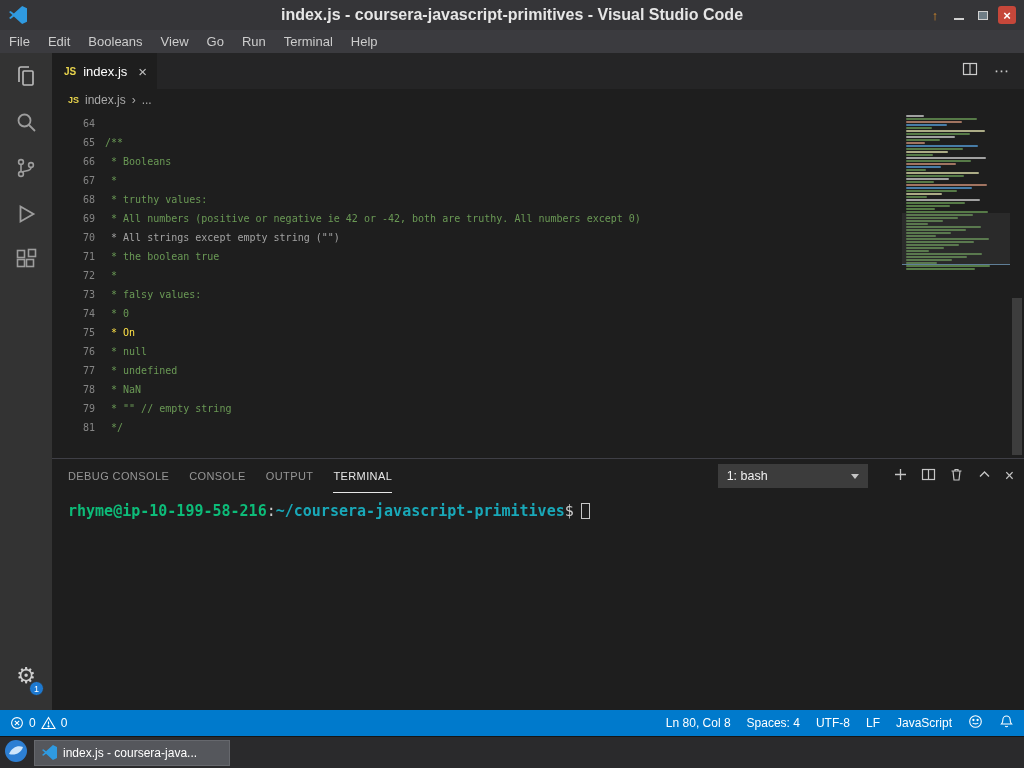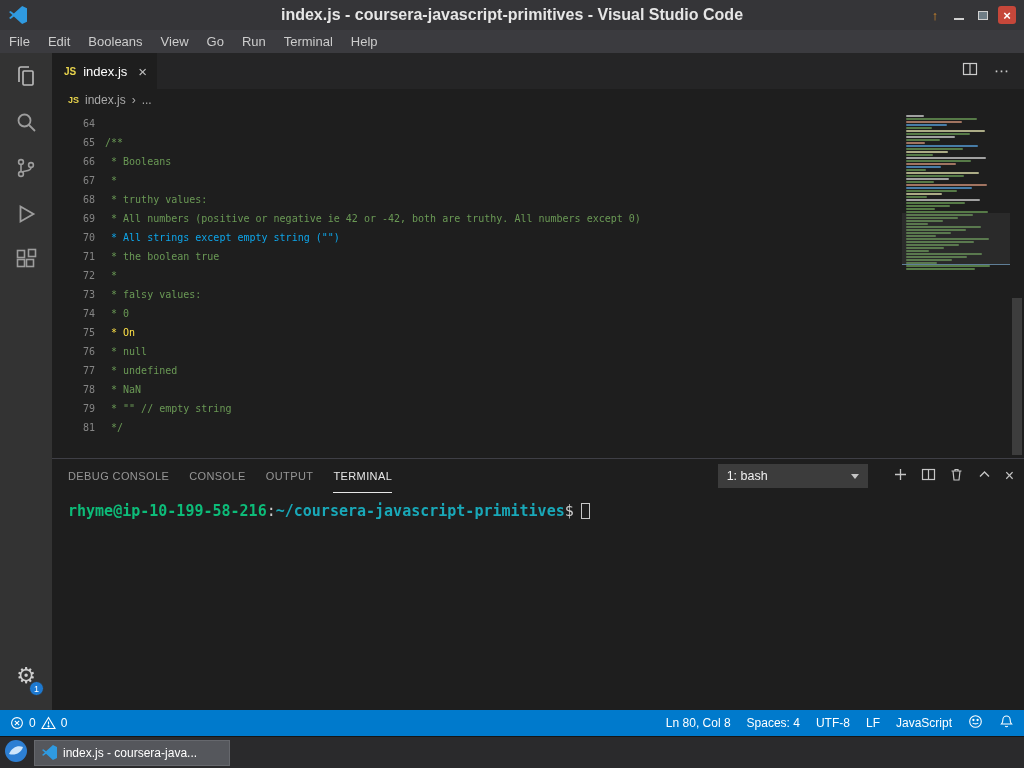--- a/index.html
+++ b/index.html
@@ -225,21 +225,21 @@
       </div>
 
       <div class="editor">
         <div class="code-area" id="code-lines">
             <div class="code-line"><span class="ln">64</span><span class="code" style="color: rgb(106, 153, 85);"></span></div>
             <div class="code-line"><span class="ln">65</span><span class="code" style="color: rgb(106, 153, 85);">/**</span></div>
             <div class="code-line"><span class="ln">66</span><span class="code" style="color: rgb(106, 153, 85);"> * Booleans</span></div>
             <div class="code-line"><span class="ln">67</span><span class="code" style="color: rgb(106, 153, 85);"> *</span></div>
             <div class="code-line"><span class="ln">68</span><span class="code" style="color: rgb(106, 153, 85);"> * truthy values:</span></div>
             <div class="code-line"><span class="ln">69</span><span class="code" style="color: rgb(106, 153, 85);"> * All numbers (positive or negative ie 42 or -42, both are truthy. All numbers except 0)</span></div>
-            <div class="code-line"><span class="ln">70</span><span class="code" style="color: #0ea5e9;"> * All strings except empty string ("")</span></div>
+            <div class="code-line"><span class="ln">70</span><span class="code" style="color: #a3a3a3;"> * All strings except empty string ("")</span></div>
             <div class="code-line"><span class="ln">71</span><span class="code" style="color: rgb(106, 153, 85);"> * the boolean true</span></div>
             <div class="code-line"><span class="ln">72</span><span class="code" style="color: rgb(106, 153, 85);"> *</span></div>
             <div class="code-line"><span class="ln">73</span><span class="code" style="color: rgb(106, 153, 85);"> * falsy values:</span></div>
             <div class="code-line"><span class="ln">74</span><span class="code" style="color: rgb(106, 153, 85);"> * 0</span></div>
             <div class="code-line"><span class="ln">75</span><span class="code" style="color: #fde047;"> * On</span></div>
             <div class="code-line"><span class="ln">76</span><span class="code" style="color: rgb(106, 153, 85);"> * null</span></div>
             <div class="code-line"><span class="ln">77</span><span class="code" style="color: rgb(106, 153, 85);"> * undefined</span></div>
             <div class="code-line"><span class="ln">78</span><span class="code" style="color: rgb(106, 153, 85);"> * NaN</span></div>
             <div class="code-line"><span class="ln">79</span><span class="code" style="color: rgb(106, 153, 85);"> * "" // empty string</span></div>
             <div class="code-line"><span class="ln">81</span><span class="code" style="color: rgb(106, 153, 85);"> */</span></div>

